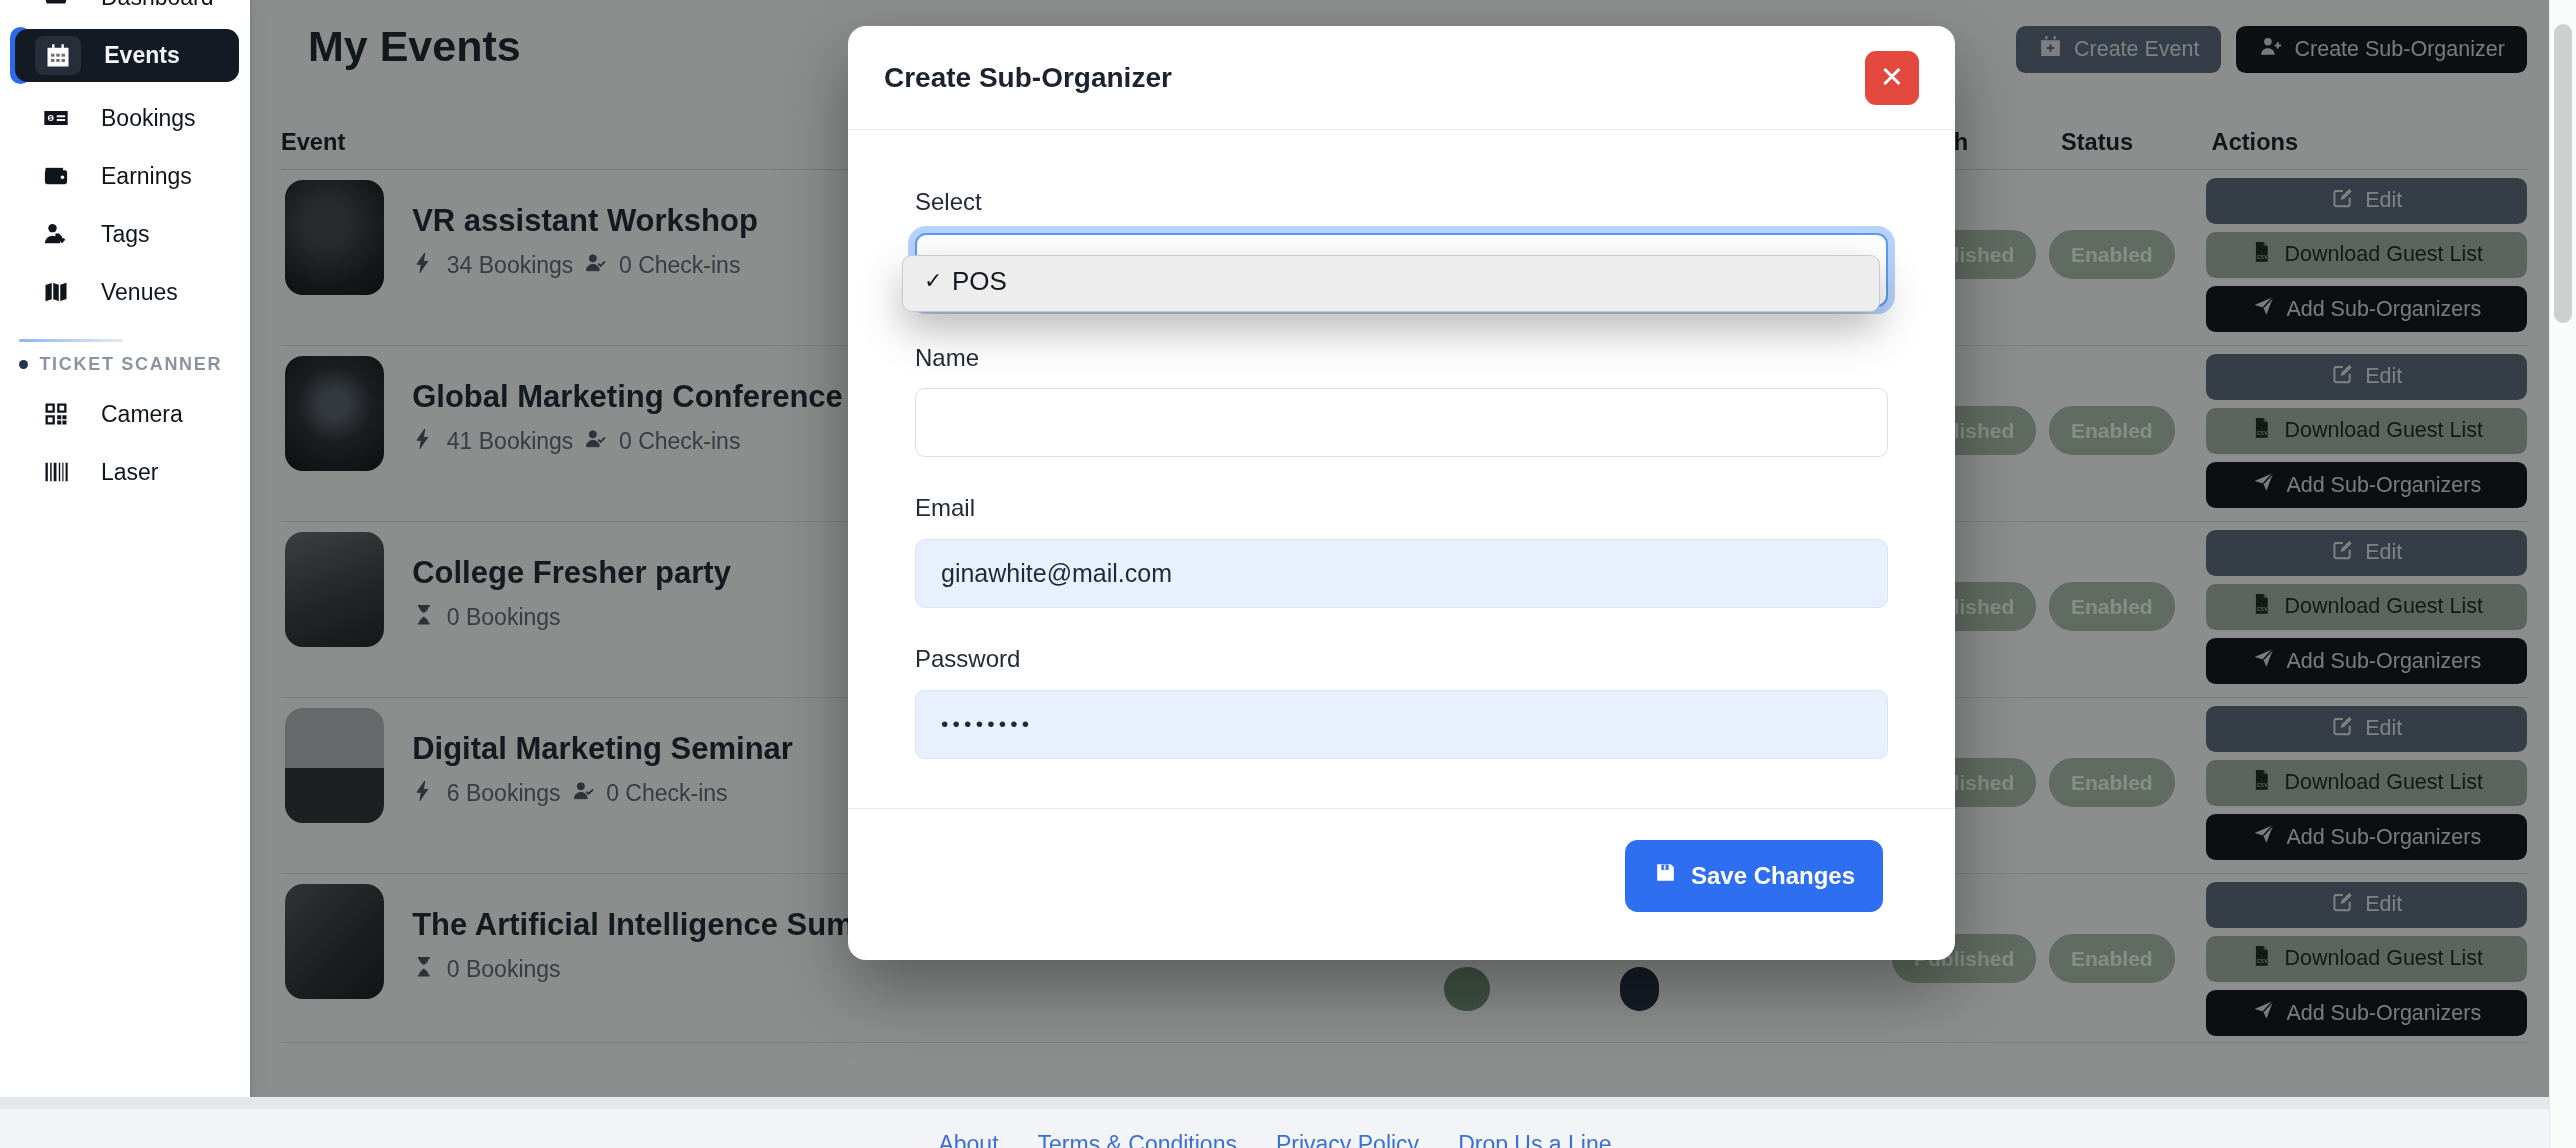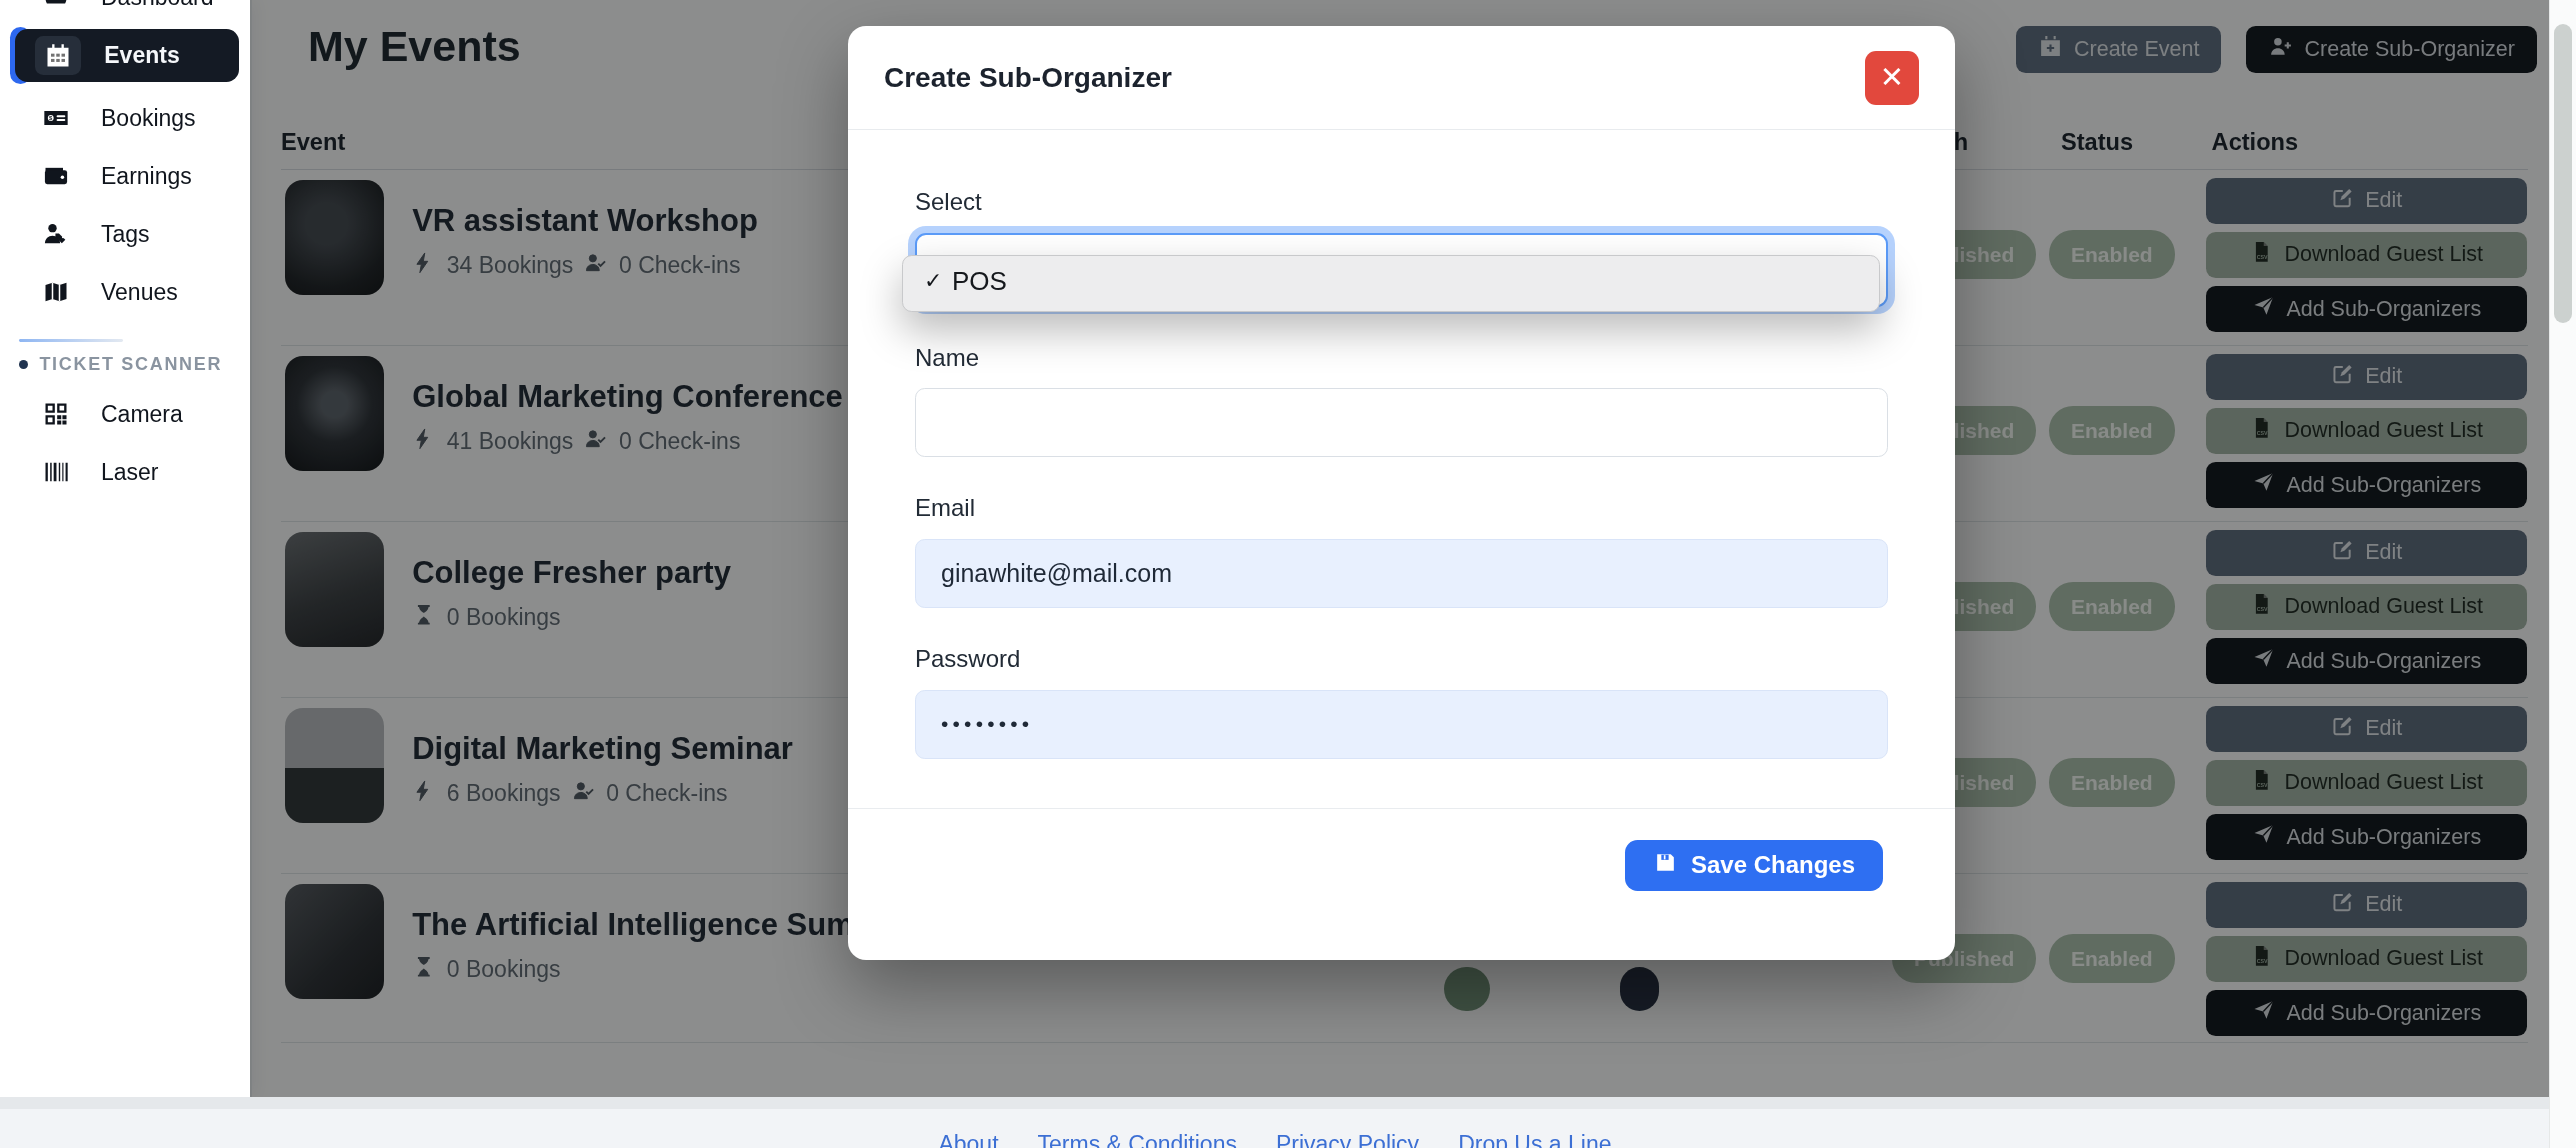--- a/index.html
+++ b/index.html
@@ -22,21 +22,21 @@
   .side-item.active .ic svg{fill:#fff}
   .side-divider{height:2.8px;width:104px;margin:18px 0 0 19.4px;border-radius:1.4px;
                 background:linear-gradient(90deg,#8fb6f2,#e3e9f1)}
   .side-section{display:flex;align-items:center;gap:11px;padding-left:19.4px;margin-top:8.3px;height:28px;
                 color:#8a94a0;font-size:18px;font-weight:700;letter-spacing:1.7px}
   .side-section .dot{width:9px;height:9px;border-radius:50%;background:#213450}
   .scan-nav{margin-top:7px}
   
   .main{position:absolute;left:250px;top:0;width:2300px;height:1097px;background:#fcfcfd;z-index:1}
   .page-title{position:absolute;left:46px;top:9.7px;font-size:43px;font-weight:700;color:#1b232e;margin:12px}
-  .top-actions{position:absolute;left:1766px;top:26px;display:flex;gap:25px}
+  .top-actions{position:absolute;left:1766px;top:26px;display:flex;gap:15px}
   .tbtn{display:flex;align-items:center;gap:11px;height:47px;padding:0 22px;border:none;border-radius:9.7px;
         font-family:"Liberation Sans",sans-serif;font-size:21.5px;font-weight:500;cursor:pointer}
   .tbtn svg{width:25px;height:25px}
   .btn-ce{background:#5c6a7e;color:#dfe3e9}.btn-ce svg{fill:#dfe3e9}
   .btn-cso{background:#10151d;color:#d7dbe1}.btn-cso svg{fill:#d7dbe1}
   
   .table{position:absolute;left:31px;top:115px;width:2247px}
   .thead{display:flex;align-items:center;height:54px;border-bottom:1.4px solid #d6dbe1;
          font-size:23.6px;font-weight:700;color:#18202b}
   .trow{display:flex;height:175px;border-bottom:1.4px solid #dde1e6}
@@ -100,21 +100,21 @@
   .finput.pwd{font-size:21px;letter-spacing:4.2px}
   .sel-wrap{position:relative}
   .sel{height:74px;box-sizing:border-box;background:#fff;border:2.1px solid #5b9bf8;border-radius:11px;
        box-shadow:0 0 0 7px rgba(82,148,250,.42)}
   .menu{position:absolute;left:-13px;top:22px;width:976px;background:#ededee;border:0.7px solid #c8c9cb;
         border-radius:9.7px;box-shadow:0 18px 42px rgba(0,0,0,.28);padding:7px 0 11px;z-index:3}
   .mitem{height:37px;display:flex;align-items:center;font-size:26px;color:#15181c;padding-left:21px;cursor:pointer}
   .mitem .chk{width:28px;font-size:22px}
   .mitem .chk.empty{visibility:hidden;width:31px}
   .m-foot{margin-top:49px;border-top:1.4px solid #e9ecef;padding:31px 72px 0;display:flex;justify-content:flex-end}
-  .btn-save{display:flex;align-items:center;gap:12.5px;height:51px;padding:0 28px;border:none;border-radius:12.5px;
+  .btn-save{display:flex;align-items:center;gap:12.5px;height:72px;padding:0 28px;border:none;border-radius:12.5px;
             background:#2e6ff2;color:#fff;font-family:"Liberation Sans",sans-serif;font-size:24px;
             font-weight:600;cursor:pointer}
   .btn-save svg{width:25px;height:25px}
 </style>
 </head>
 <body>
 
 <div class="sidebar">
   <div class="side-nav" id="side-nav">
       <div class="side-item cut-top">

